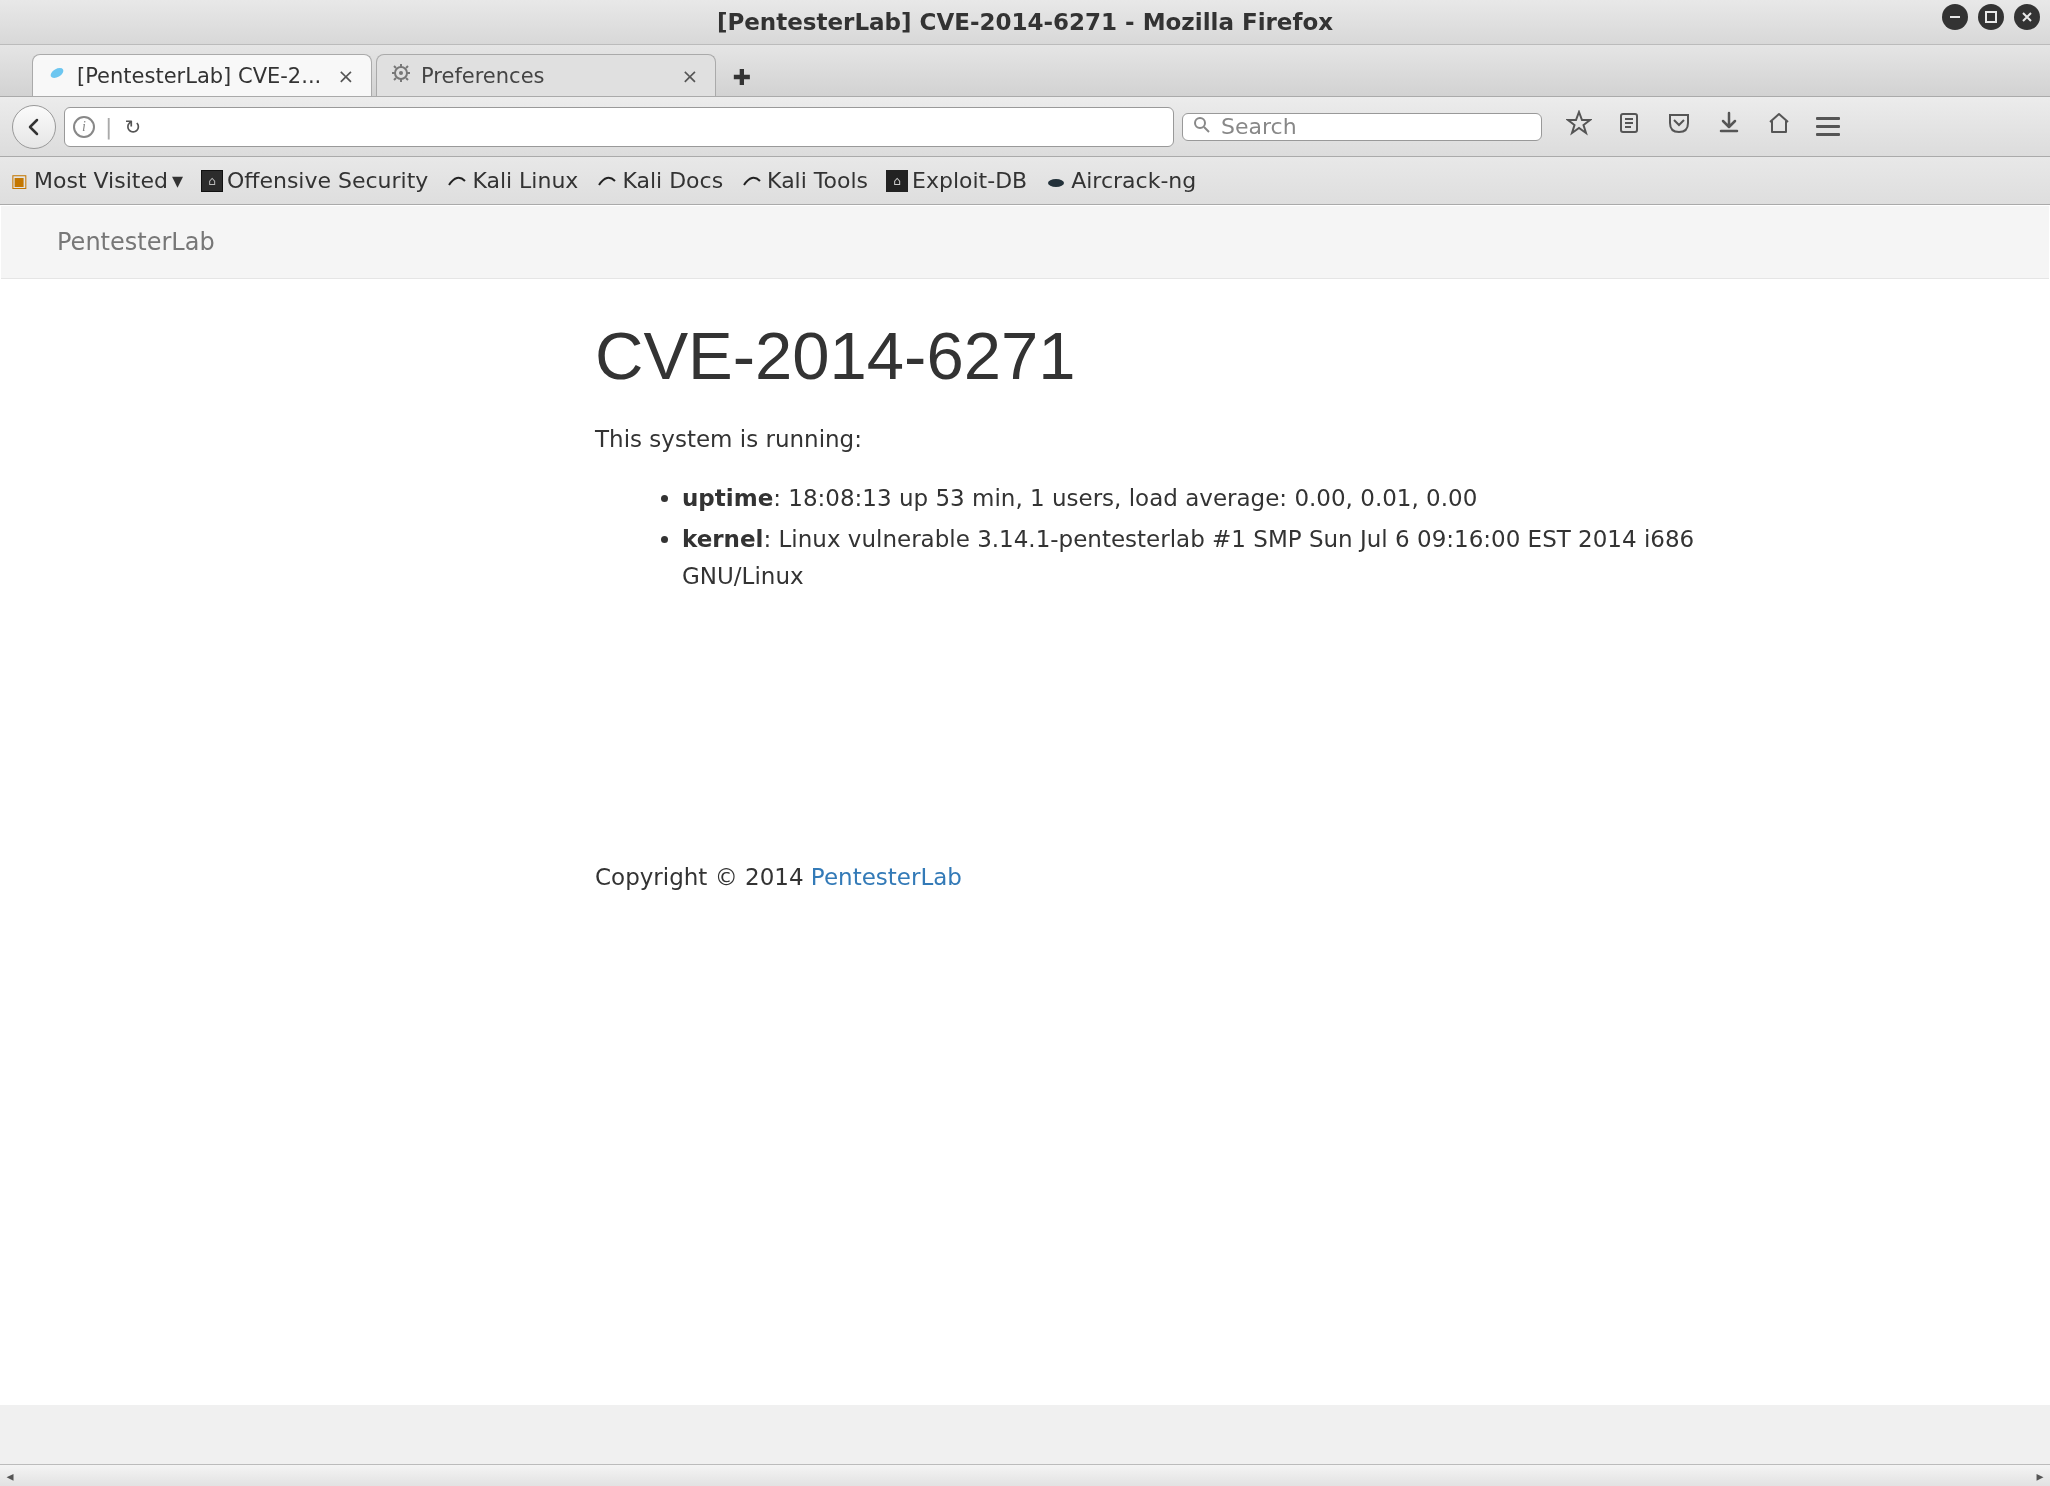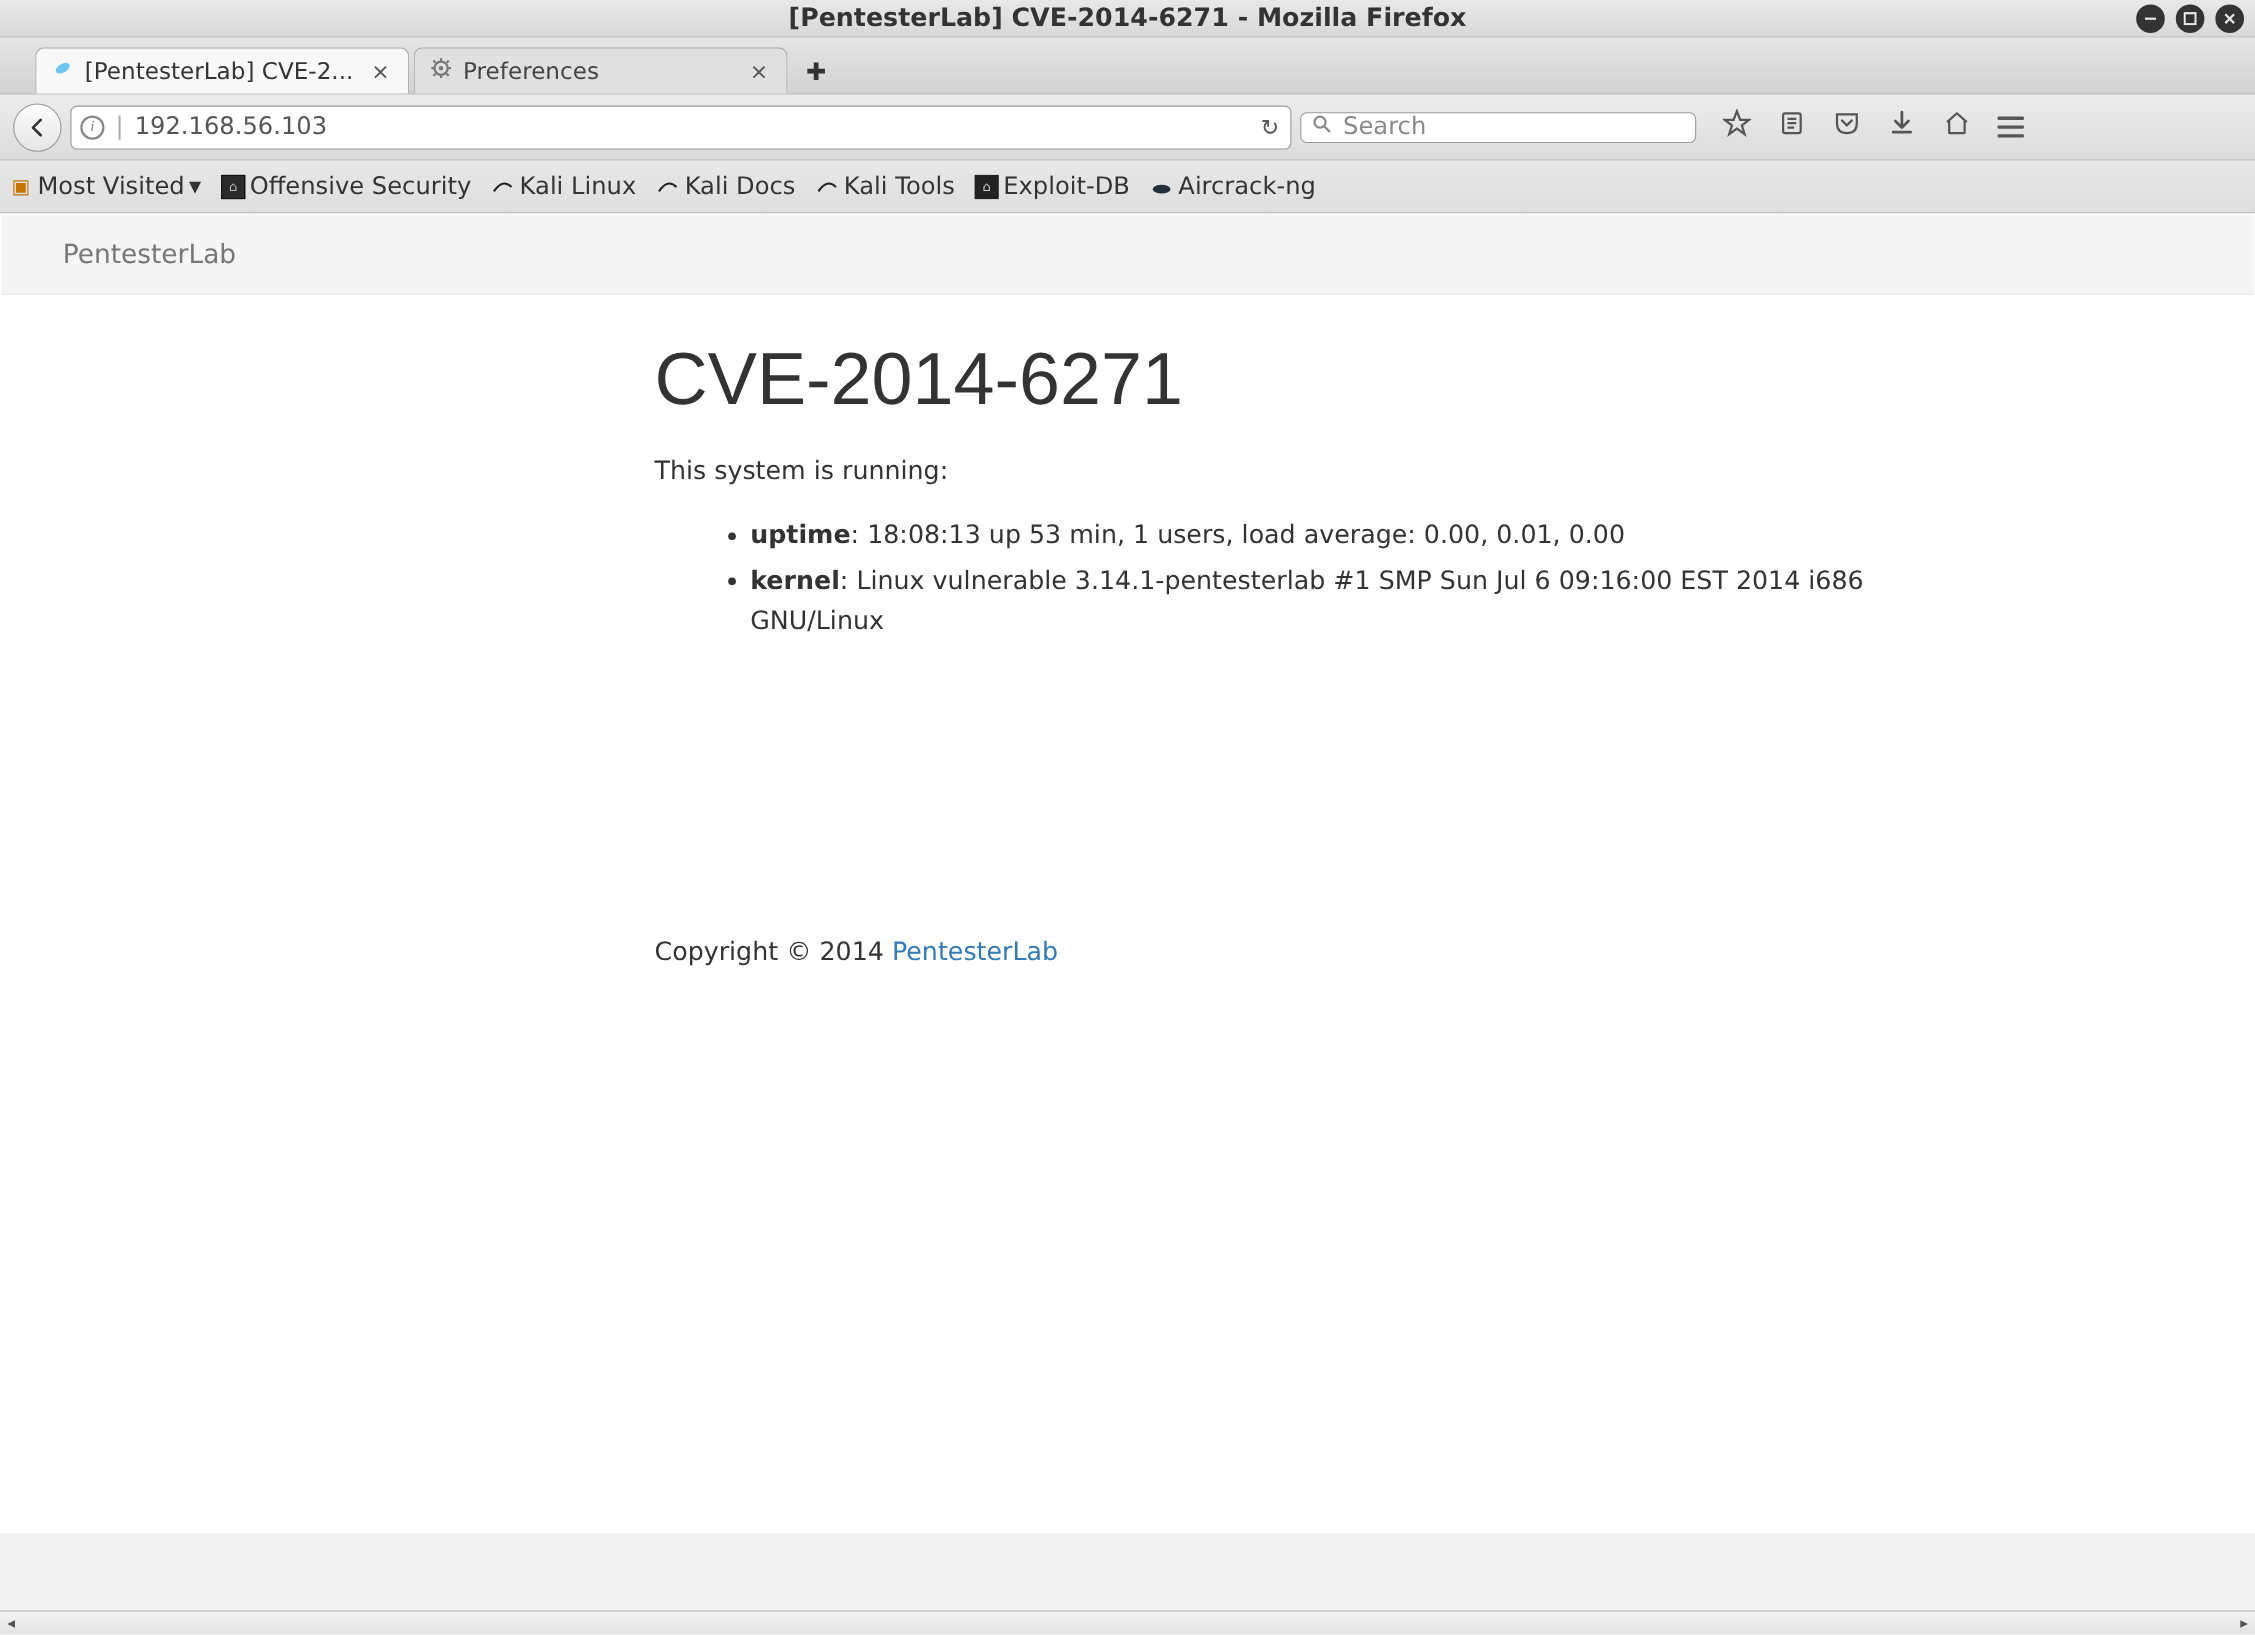--- a/index.html
+++ b/index.html
@@ -7,21 +7,21 @@
       font-family: "DejaVu Sans", "Liberation Sans", Arial, sans-serif;
       font-size: 14px;
       background: #f0f0f0;
       width: 2050px;
       height: 1486px;
       overflow: hidden;
       position: relative;
     }
     
     .window-titlebar {
-      height: 34px;
+      height: 45px;
       background: linear-gradient(to bottom, #e8e8e8, #d8d8d8);
       border-bottom: 1px solid #bbb;
       display: flex;
       align-items: center;
       justify-content: center;
       position: relative;
       font-weight: bold;
       font-size: 23px;
       color: #333;
     }
@@ -338,21 +338,20 @@
 
 <div class="nav-toolbar">
   <div class="back-btn">
     <svg width="18" height="18" viewBox="0 0 18 18">
         <path d="M12 2 L5 9 L12 16" stroke="#333" stroke-width="2.5" fill="none" stroke-linecap="round" stroke-linejoin="round"></path>
       </svg>
   </div>
   <div class="url-bar">
     <span class="url-info-icon">i</span>
     <span class="url-sep">|</span>
-    <span class="url-text">192.168.56.103</span>
     <span class="url-reload">↻</span>
   </div>
   <div class="search-bar">
     <span>
       <svg width="18" height="18" viewBox="0 0 18 18">
           <circle cx="7" cy="7" r="5" fill="none" stroke="#888" stroke-width="2"></circle>
           <line x1="11" y1="11" x2="16" y2="16" stroke="#888" stroke-width="2"></line>
         </svg>
     </span>
     <span>Search</span>

